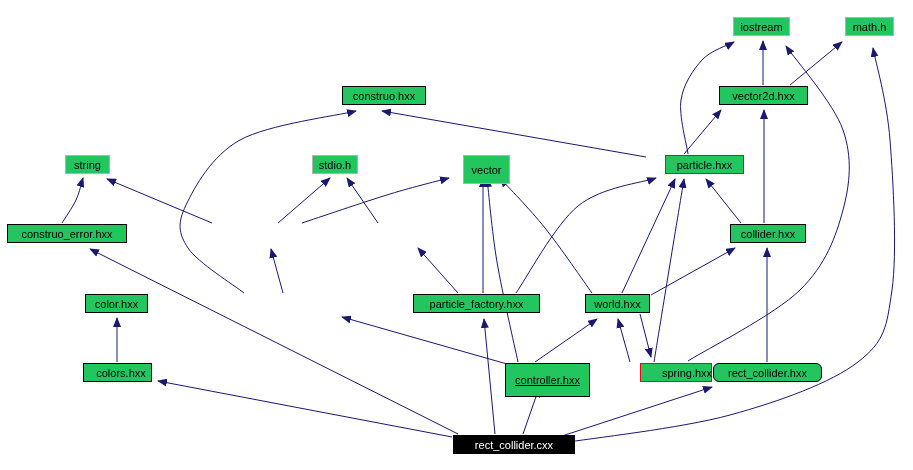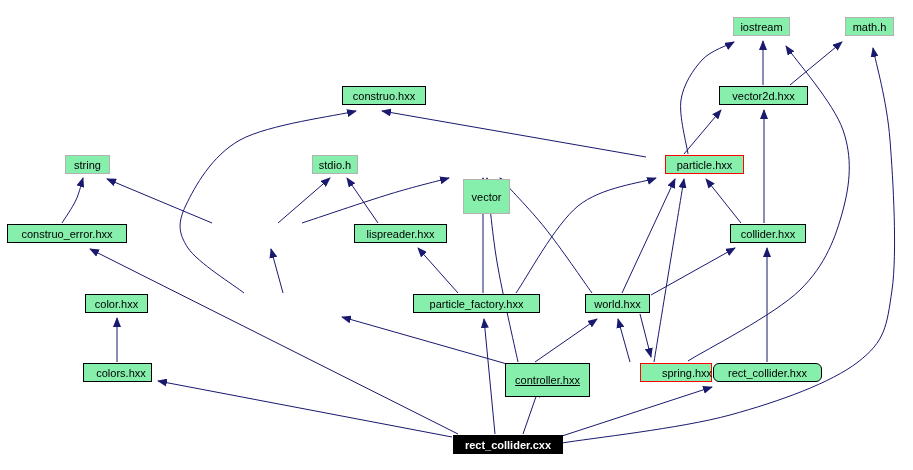--- a/index.html
+++ b/index.html
@@ -1,19 +1,19 @@
 <!DOCTYPE html>
 <html><head>
 <meta charset="utf-8">
 <style>
   html,body{margin:0;padding:0;background:#ffffff;}
   #canvas{position:relative;width:913px;height:470px;background:#ffffff;overflow:hidden;
           font-family:"Liberation Sans",sans-serif;}
   #edges{position:absolute;left:0;top:0;width:913px;height:470px;}
-  .node{position:absolute;box-sizing:border-box;border:1px solid #000000;background:#86efac;
+  .node{position:absolute;box-sizing:border-box;border:1px solid #000000;background:#22c55e;
         font-size:11px;color:#000000;display:flex;align-items:center;justify-content:center;
         white-space:nowrap;z-index:2;}
   .node.system{border-color:#b2b2b2;}
   .node.highlight{border-color:#ff0000;}
   .node.focus{background:#000000;color:#ffffff;border-color:#000000;}
 </style>
 </head>
 <body>
 
 <div id="canvas">
@@ -70,31 +70,28 @@
     </div>
     <div class="node" style="left: 719px; top: 86px; width: 89px; height: 19px;">
       <span>vector2d.hxx</span>
     </div>
     <div class="node system" style="left: 65px; top: 155px; width: 45px; height: 19px;">
       <span>string</span>
     </div>
     <div class="node system" style="left: 312px; top: 155px; width: 46px; height: 19px;">
       <span>stdio.h</span>
     </div>
-    <div class="node system" style="left: 463px; top: 155px; width: 47px; height: 35px; margin-top: 24px;">
+    <div class="node system" style="left: 463px; top: 155px; width: 47px; height: 29px;">
       <span>vector</span>
     </div>
     <div class="node highlight" style="left: 648px; top: 155px; width: 79px; height: 19px; margin-left: 17px;">
       <span>particle.hxx</span>
     </div>
     <div class="node" style="left: 7px; top: 224px; width: 120px; height: 19px;">
       <span>construo_error.hxx</span>
-    </div>
-    <div class="node" style="left: 354px; top: 224px; width: 93px; height: 19px;">
-      <span>lispreader.hxx</span>
     </div>
     <div class="node" style="left: 730px; top: 224px; width: 76px; height: 19px;">
       <span>collider.hxx</span>
     </div>
     <div class="node" style="left: 85px; top: 294px; width: 63px; height: 19px;">
       <span>color.hxx</span>
     </div>
     <div class="node" style="left: 413px; top: 294px; width: 127px; height: 19px;">
       <span>particle_factory.hxx</span>
     </div>
@@ -106,16 +103,16 @@
     </div>
     <div class="node" style="left: 505px; top: 363px; width: 85px; height: 34px; text-decoration: underline;">
       <span>controller.hxx</span>
     </div>
     <div class="node highlight" style="left: 640px; top: 363px; width: 72px; height: 19px; padding-left: 22px;">
       <span>spring.hxx</span>
     </div>
     <div class="node" style="left: 713px; top: 363px; width: 109px; height: 19px; border-radius: 6px;">
       <span>rect_collider.hxx</span>
     </div>
-    <div class="node focus" style="left: 453px; top: 435px; width: 110px; height: 19px; font-weight: bold;">
+    <div class="node focus" style="left: 453px; top: 435px; width: 122px; height: 19px;">
       <span>rect_collider.cxx</span>
     </div>
   </div>
 
 </body></html>

